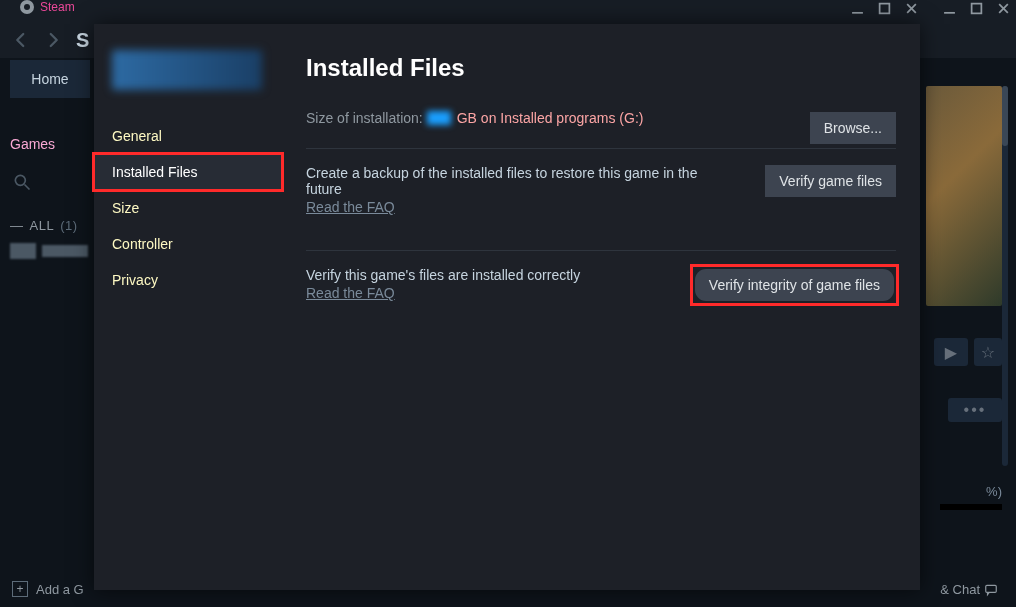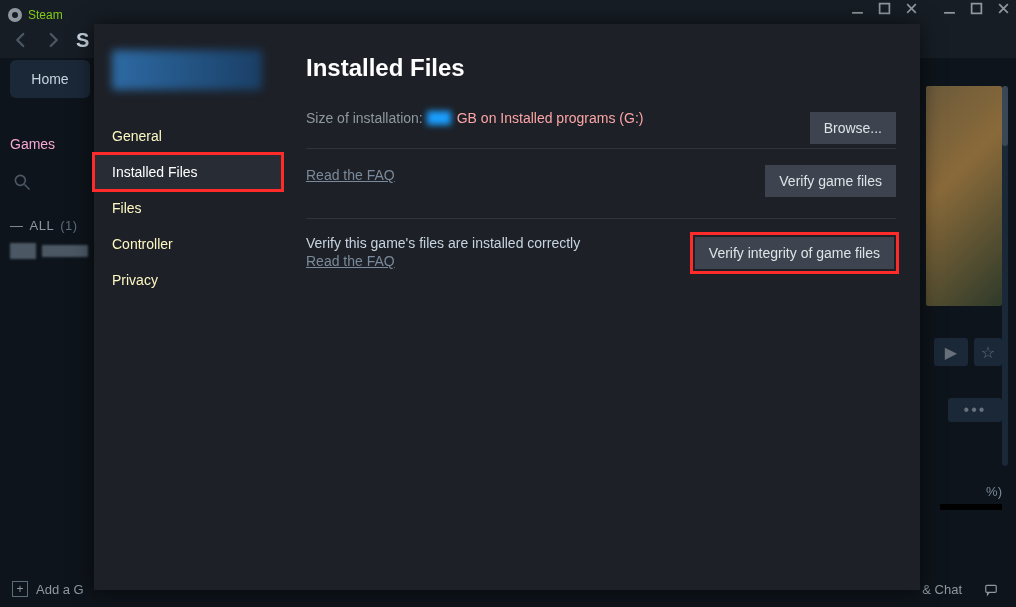--- a/index.html
+++ b/index.html
@@ -1,49 +1,49 @@
 <!DOCTYPE html>
 <html><head>
 <meta charset="utf-8">
 <style>
   * { margin: 0; padding: 0; box-sizing: border-box; font-family: Arial, "Helvetica Neue", sans-serif; }
   html, body { width: 1016px; height: 607px; overflow: hidden; background: #0e141b; color: #c6d4df; }
 
   
   .titlebar {
     position: absolute; left: 0; top: 0; width: 1016px; height: 22px;
-    background: #171d25; display: flex; align-items: flex-end; padding: 0 8px;
-    font-size: 12px; color: #84cc16;
+    background: #171d25; display: flex; align-items: flex-start; padding: 0 20px;
+    font-size: 12px; color: #ec4899;
   }
   .titlebar .logo { width: 14px; height: 14px; border-radius: 50%; background: #8f98a0; margin-right: 6px; display:flex; align-items:center; justify-content:center;}
   .titlebar .logo:before{content:"";width:6px;height:6px;border-radius:50%;background:#171d25;}
   .winbtns-outer { position:absolute; right:6px; top:2px; display:flex; gap:14px; color:#8f98a0; }
   .winbtns-inner { position:absolute; right:98px; top:2px; display:flex; gap:14px; color:#8f98a0; }
   .winbtn svg { width:13px; height:13px; display:block; }
 
   .nav-strip {
     position:absolute; left:0; top:22px; width:1016px; height:36px;
     background:#171d25; display:flex; align-items:center; padding:0 12px; gap:14px;
     color:#4b5864; font-size:20px; font-weight:600;
   }
   .nav-strip .arrow svg{width:18px;height:18px;display:block;}
-  .tab-home   { position:absolute; left:10px; top:60px; width:80px; height:38px; background:#1b2838; color:#c6d4df; font-size:14px; display:flex; align-items:center; justify-content:center;border-radius:6px;}
+  .tab-home   { position:absolute; left:10px; top:60px; width:80px; height:38px; background:#1b2838; color:#c6d4df; font-size:14px; display:flex; align-items:center; justify-content:center;}
 
   .side-games { position:absolute; left:10px; top:136px; color:#f9a8d4; font-size:14px;}
   .search-row { position:absolute; left:12px; top:172px; color:#4b5864;}
   .search-row svg{width:20px;height:20px;}
   .all-row    { position:absolute; left:10px; top:218px; color:#8f98a0; font-size:13px; letter-spacing:.5px; display:flex; align-items:center; gap:6px;}
   .all-count  { color:#5c6b78; }
   .game-row   { position:absolute; left:10px; top:240px; width:85px; height:22px; display:flex; align-items:center; gap:6px;}
   .game-thumb { width:26px; height:16px; background:#4b5864; filter:blur(1px);}
   .game-name  { width:46px; height:12px; background:#4b5864; filter:blur(1px);}
 
   .add-game  { position:absolute; left:12px; bottom:10px; display:flex; align-items:center; gap:8px; color:#8f98a0; font-size:13px;}
   .add-game .plus{width:16px;height:16px;border:1px solid #5c6b78;display:flex;align-items:center;justify-content:center;font-size:12px;}
-  .chat-btn  { position:absolute; right:18px; bottom:10px; display:flex; align-items:center; gap:22px; color:#8f98a0; font-size:13px;}
+  .chat-btn  { position:absolute; right:18px; bottom:10px; display:flex; align-items:center; gap:4px; color:#8f98a0; font-size:13px;}
   .chat-btn svg{width:14px;height:14px;}
 
   
   .bg-hero   { position:absolute; right:14px; top:86px; width:76px; height:220px; background:linear-gradient(135deg,#6b5a3b,#8a6a3a 40%,#2e3a2a); border-radius:2px;}
   .bg-scroll { position:absolute; right:8px; top:86px; width:6px; height:380px; background:#1b2838; border-radius:3px;}
   .bg-scroll:before{content:"";position:absolute;left:0;top:0;width:6px;height:60px;background:#3a4756;border-radius:3px;}
   .bg-play   { position:absolute; right:48px; top:338px; width:34px; height:28px; background:#1b2838; border-radius:3px; display:flex;align-items:center;justify-content:center;color:#67707b;}
   .bg-star   { position:absolute; right:14px; top:338px; width:28px; height:28px; background:#1b2838; border-radius:3px; display:flex;align-items:center;justify-content:center;color:#67707b;}
   .bg-dots   { position:absolute; right:14px; top:398px; width:54px; height:24px; background:#1b2838; border-radius:3px; display:flex;align-items:center;justify-content:center;color:#67707b;letter-spacing:2px;}
   .bg-pct    { position:absolute; right:14px; top:484px; color:#7a8a9a; font-size:13px; width:56px; text-align:right;}
@@ -72,21 +72,21 @@
   hr{border:none;border-top:1px solid #2e343d;}
   .sep1{margin-top:22px;}
   .sep2{margin-top:18px;}
 
   .section { position:relative; padding:16px 0; display:flex; align-items:flex-start;}
   .section .text{max-width:420px;}
   .section .desc{font-size:14px; color:#c6d4df;}
   .section .faq{font-size:14px; color:#7a8a9a; text-decoration:underline; cursor:pointer; display:inline-block; margin-top:2px;}
   .section .btn{position:absolute; right:0;}
   .btn-verify-wrap{ outline:3px solid #ff2a2a; padding:2px; position:absolute; right:0;}
-  .btn-verify-wrap .btn{position:static;}
+  .btn-verify-wrap .btn{position:static;border-radius:11px;}
 
 </style>
 </head>
 <body>
 
 <div class="titlebar">
   <span class="logo"></span>
   <span>Steam</span>
 </div>
 <div class="winbtns-inner">
@@ -181,21 +181,21 @@
 <div class="dialog">
   <div class="dlg-sidebar">
     <div class="game-title-blur"></div>
     <div class="side-item">
         <span>General</span>
       </div>
     <div class="side-item selected hl-red">
         <span>Installed Files</span>
       </div>
     <div class="side-item">
-        <span>Files</span>
+        <span>Size</span>
       </div>
     <div class="side-item">
         <span>Controller</span>
       </div>
     <div class="side-item">
         <span>Privacy</span>
       </div>
   </div>
 
   <div class="dlg-main">
@@ -207,20 +207,21 @@
         <span class="blur"></span>
         <span>GB on Installed programs (G:)</span>
       </span>
     </div>
     <button class="btn btn-browse">Browse...</button>
 
     <hr class="sep1">
 
     <div class="section">
       <div class="text">
+        <div class="desc">Create a backup of the installed files to restore this game in the future</div>
         <a class="faq">Read the FAQ</a>
       </div>
       <button class="btn">Verify game files</button>
     </div>
 
     <hr class="sep2">
 
     <div class="section">
       <div class="text">
         <div class="desc">Verify this game's files are installed correctly</div>

